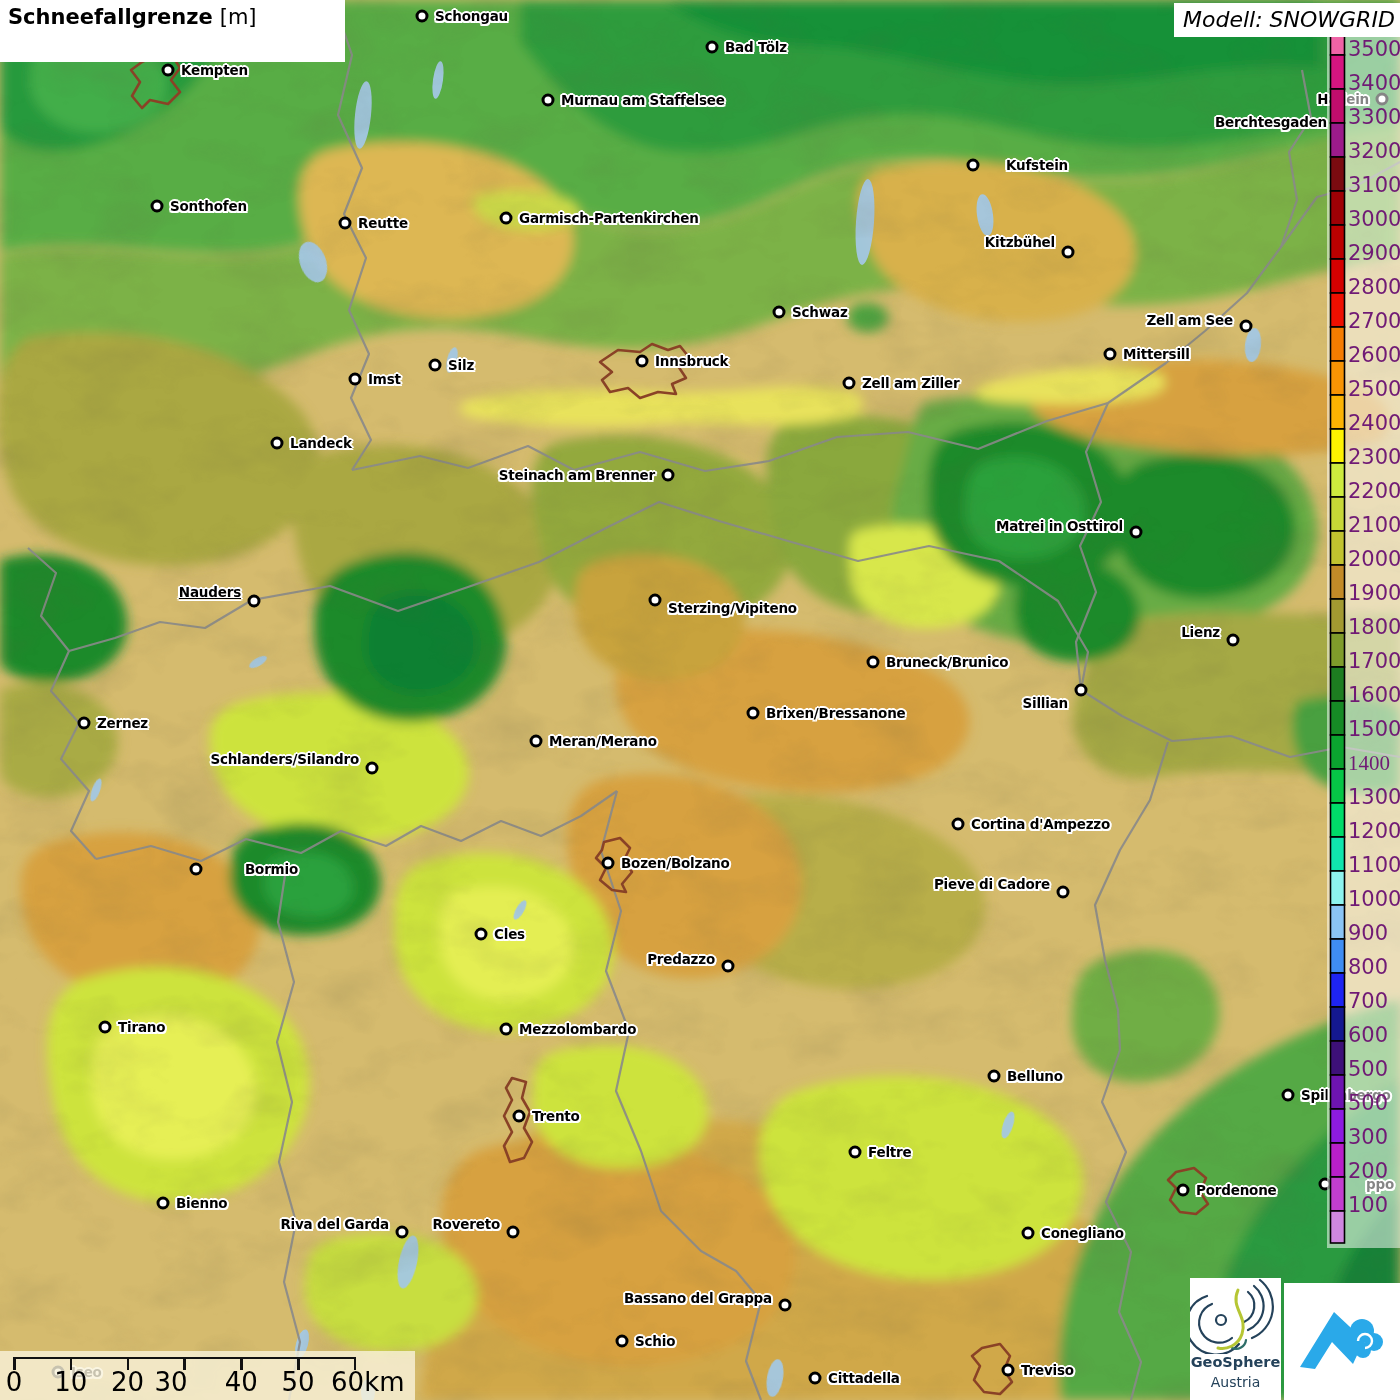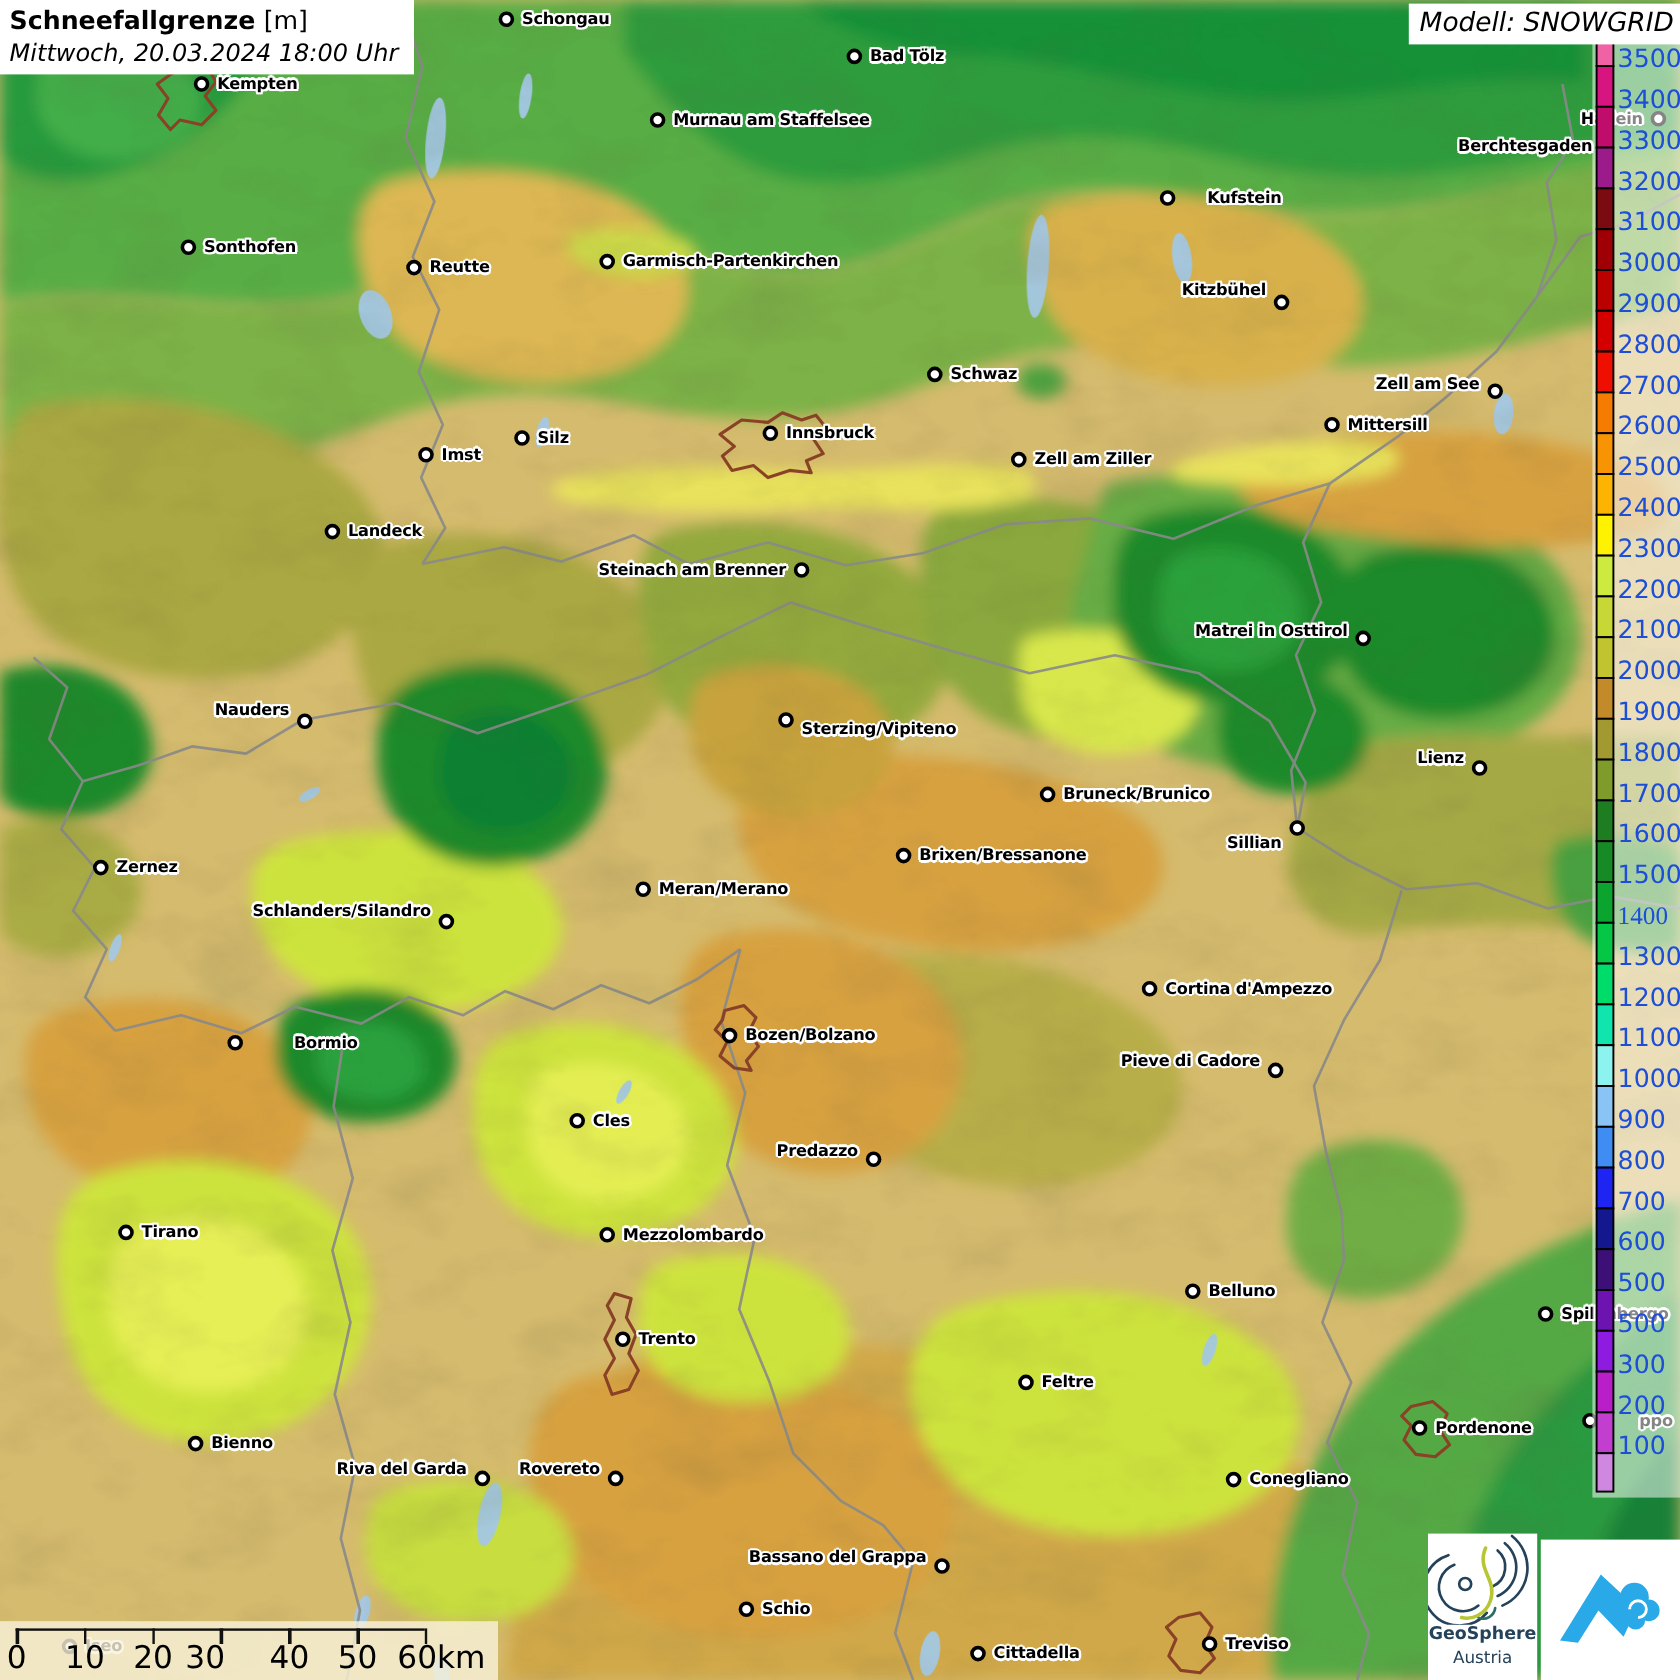--- a/index.html
+++ b/index.html
@@ -30,21 +30,21 @@
   #title-line2{font-size:20px;line-height:27px;font-style:italic;color:#000;}
 
   
   #model-box{position:absolute;right:0;top:3px;width:226px;height:34px;background:#fff;z-index:5;
              font-size:22px;font-style:italic;color:#000;padding:4px 0 0 9px;box-sizing:border-box;}
 
   
   #cbar-strip{position:absolute;left:1327px;top:28px;width:73px;height:1220px;
               background:rgba(255,255,255,0.52);z-index:4;}
   #cbar-svg{position:absolute;left:2px;top:0;}
-  .cbar-lab{position:absolute;left:21px;height:24px;line-height:24px;font-size:21px;color:#1d4ed8;}
+  .cbar-lab{position:absolute;left:21px;height:24px;line-height:24px;font-size:21px;color:#701a75;}
 
   
   #scalebar{position:absolute;left:0;top:1351px;width:415px;height:49px;
             background:rgba(249,243,219,0.8);z-index:3;}
   #sb-line{position:absolute;left:13px;top:6px;width:341px;border-top:2.5px solid #111;}
   .sb-tick{position:absolute;top:6px;width:2.5px;height:13px;background:#111;}
   .sb-lab{position:absolute;top:16px;transform:translateX(-50%);font-size:26px;color:#000;white-space:nowrap;}
 
   
   #logo-geo{position:absolute;left:1190px;top:1278px;width:91px;height:122px;background:#fff;z-index:5;}
@@ -257,21 +257,21 @@
       <div class="city" style="left: 668px; top: 475px;">
         <span class="dot"></span>
         <span class="lbl left" style="top: 0px;">Steinach am Brenner</span>
       </div>
       <div class="city" style="left: 1136px; top: 532px;">
         <span class="dot"></span>
         <span class="lbl left" style="top: -6px;">Matrei in Osttirol</span>
       </div>
       <div class="city" style="left: 254px; top: 601px;">
         <span class="dot"></span>
-        <span class="lbl left" style="top: -9px;">Nauders</span>
+        <span class="lbl left" style="top: -9px; text-decoration: underline;">Nauders</span>
       </div>
       <div class="city" style="left: 655px; top: 600px;">
         <span class="dot"></span>
         <span class="lbl right" style="top: 8px;">Sterzing/Vipiteno</span>
       </div>
       <div class="city" style="left: 1233px; top: 640px;">
         <span class="dot"></span>
         <span class="lbl left" style="top: -8px;">Lienz</span>
       </div>
       <div class="city" style="left: 873px; top: 662px;">
@@ -483,21 +483,20 @@
       <div class="cbar-lab" style="top: 1063px;">500</div>
       <div class="cbar-lab" style="top: 1097px;">300</div>
       <div class="cbar-lab" style="top: 1131px;">200</div>
       <div class="cbar-lab" style="top: 1165px;">100</div>
     </div>
 
   <div id="title-box">
     <div id="title-line1">
       <span class="bold">Schneefallgrenze</span><span class="unit">[m]</span>
     </div>
-    <div id="title-line2">Mittwoch, 20.03.2024 18:00 Uhr</div>
   </div>
 
   <div id="model-box">
     <span>Modell: SNOWGRID</span>
   </div>
 
   <div id="logo-geo">
     <svg width="91" height="76" viewBox="0 0 91 76">
       <g fill="none" stroke="var(--geosphere-navy,#24425a)" stroke-width="2.2" stroke-linecap="round">
         <circle cx="31" cy="42" r="5"></circle>

